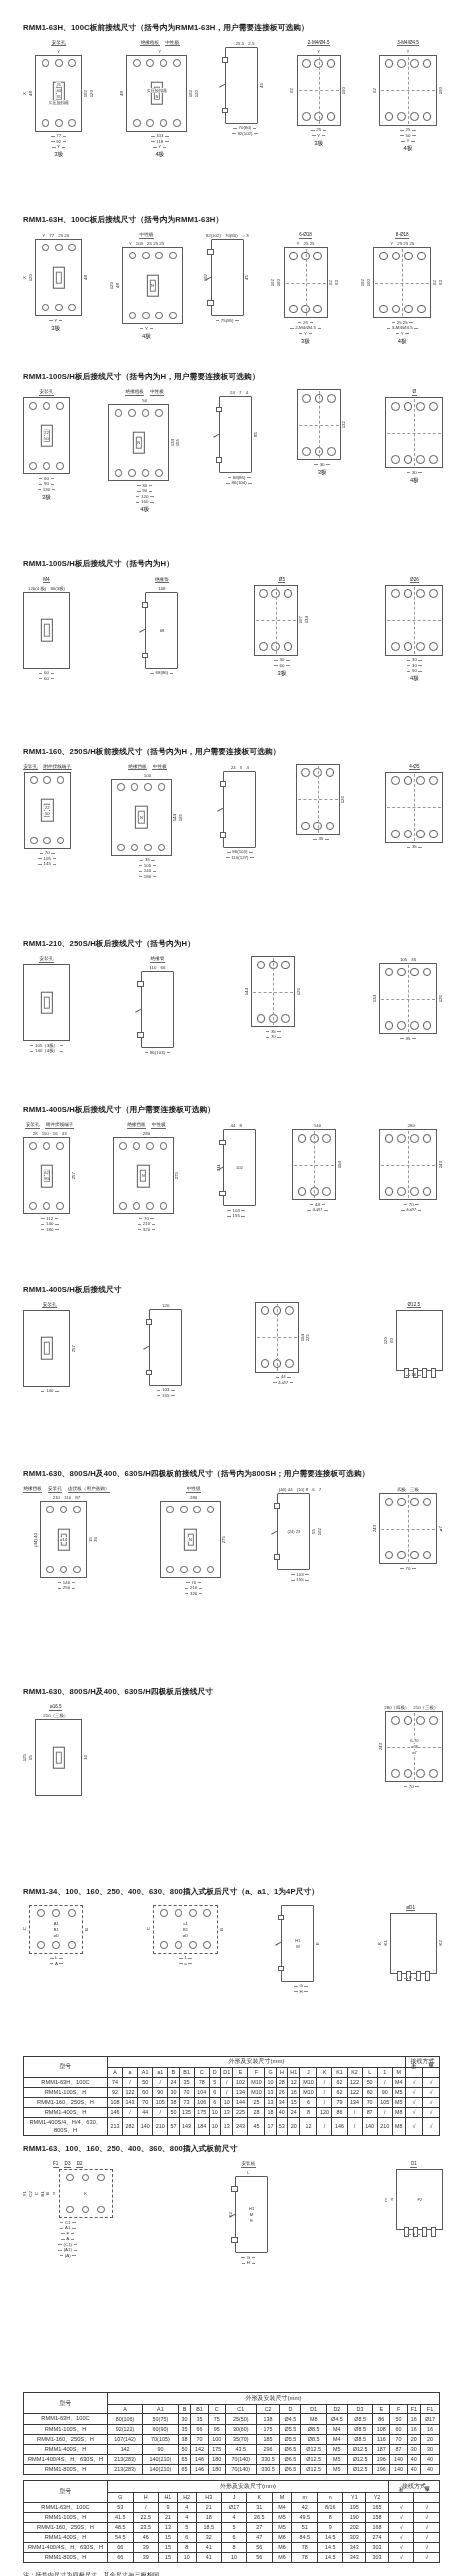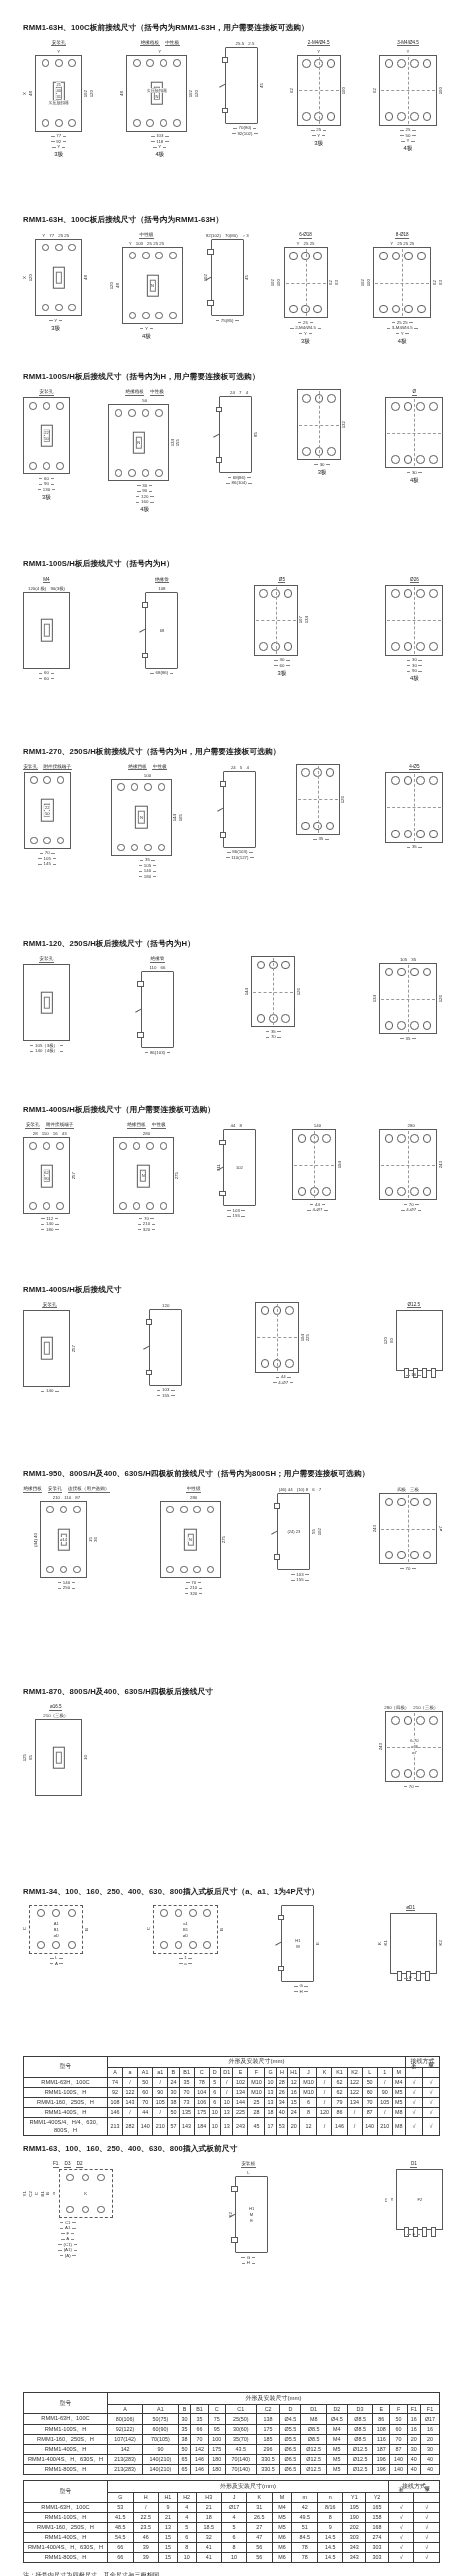--- a/index.html
+++ b/index.html
@@ -670,21 +670,21 @@
           <div class="blabels">
             <span class="lbl">30</span>
             <span class="lbl">30</span>
             <span class="lbl">90</span>
           </div>
           <div class="caption">4极</div>
         </div>
       </div>
     </section>
     <section class="section">
-      <h2 class="heading">RMM1-270、250S/H板前接线尺寸（括号内为H，用户需要连接板可选购）</h2>
+      <h2 class="heading">RMM1-160、250S/H板前接线尺寸（括号内为H，用户需要连接板可选购）</h2>
       <div class="figs" style="min-height: 170px;">
         <div class="fig">
           <div class="callouts">
             <span class="lbl">安装孔</span>
             <span class="lbl">附件接线端子</span>
           </div>
           <div class="mid">
             <div class="shape front">
               <div class="trow top">
                 <span class="c"></span>
@@ -812,21 +812,21 @@
               <div class="axh"></div>
             </div>
           </div>
           <div class="blabels">
             <span class="lbl">35</span>
           </div>
         </div>
       </div>
     </section>
     <section class="section">
-      <h2 class="heading">RMM1-120、250S/H板后接线尺寸（括号内为H）</h2>
+      <h2 class="heading">RMM1-210、250S/H板后接线尺寸（括号内为H）</h2>
       <div class="figs" style="min-height: 144px;">
         <div class="fig">
           <div class="callouts">
             <span class="lbl">安装孔</span>
           </div>
           <div class="mid">
             <div class="shape plain">
               <div class="win"></div>
             </div>
           </div>
@@ -1158,21 +1158,21 @@
               </div>
             </div>
           </div>
           <div class="blabels">
             <span class="lbl">16</span>
           </div>
         </div>
       </div>
     </section>
     <section class="section">
-      <h2 class="heading">RMM1-950、800S/H及400、630S/H四极板前接线尺寸（括号内为800SH；用户需要连接板可选购）</h2>
+      <h2 class="heading">RMM1-630、800S/H及400、630S/H四极板前接线尺寸（括号内为800SH；用户需要连接板可选购）</h2>
       <div class="figs" style="min-height: 196px;">
         <div class="fig">
           <div class="callouts">
             <span class="lbl">绝缘挡板</span>
             <span class="lbl">安装孔</span>
             <span class="lbl">连接板（用户选购）</span>
           </div>
           <div class="hlabels">
             <span class="lbl">210</span>
             <span class="lbl">110</span>
@@ -1299,21 +1299,21 @@
               <span class="vlab">ø7</span>
             </div>
           </div>
           <div class="blabels">
             <span class="lbl">70</span>
           </div>
         </div>
       </div>
     </section>
     <section class="section">
-      <h2 class="heading">RMM1-870、800S/H及400、630S/H四极板后接线尺寸</h2>
+      <h2 class="heading">RMM1-630、800S/H及400、630S/H四极板后接线尺寸</h2>
       <div class="figs" style="min-height: 178px;">
         <div class="fig">
           <div class="callouts">
             <span class="lbl">ø16.5</span>
           </div>
           <div class="hlabels">
             <span class="lbl">210（三极）</span>
           </div>
           <div class="mid">
             <div class="vlabels">
@@ -1639,21 +1639,21 @@
             <td>140</td>
             <td>210</td>
             <td>M8</td>
             <td>√</td>
             <td>√</td>
           </tr>
         </tbody>
       </table>
     </section>
     <section class="section">
-      <h2 class="heading">RMM1-63、100、160、250、400、630、800插入式板前尺寸</h2>
+      <h2 class="heading">RMM1-63、100、160、250、400、360、800插入式板前尺寸</h2>
       <div class="figs" style="min-height: 229px;">
         <div class="fig">
           <div class="callouts">
             <span class="lbl">F1</span>
             <span class="lbl">D3</span>
             <span class="lbl">D2</span>
           </div>
           <div class="mid">
             <div class="vlabels">
               <span class="vlab">Y1</span>

